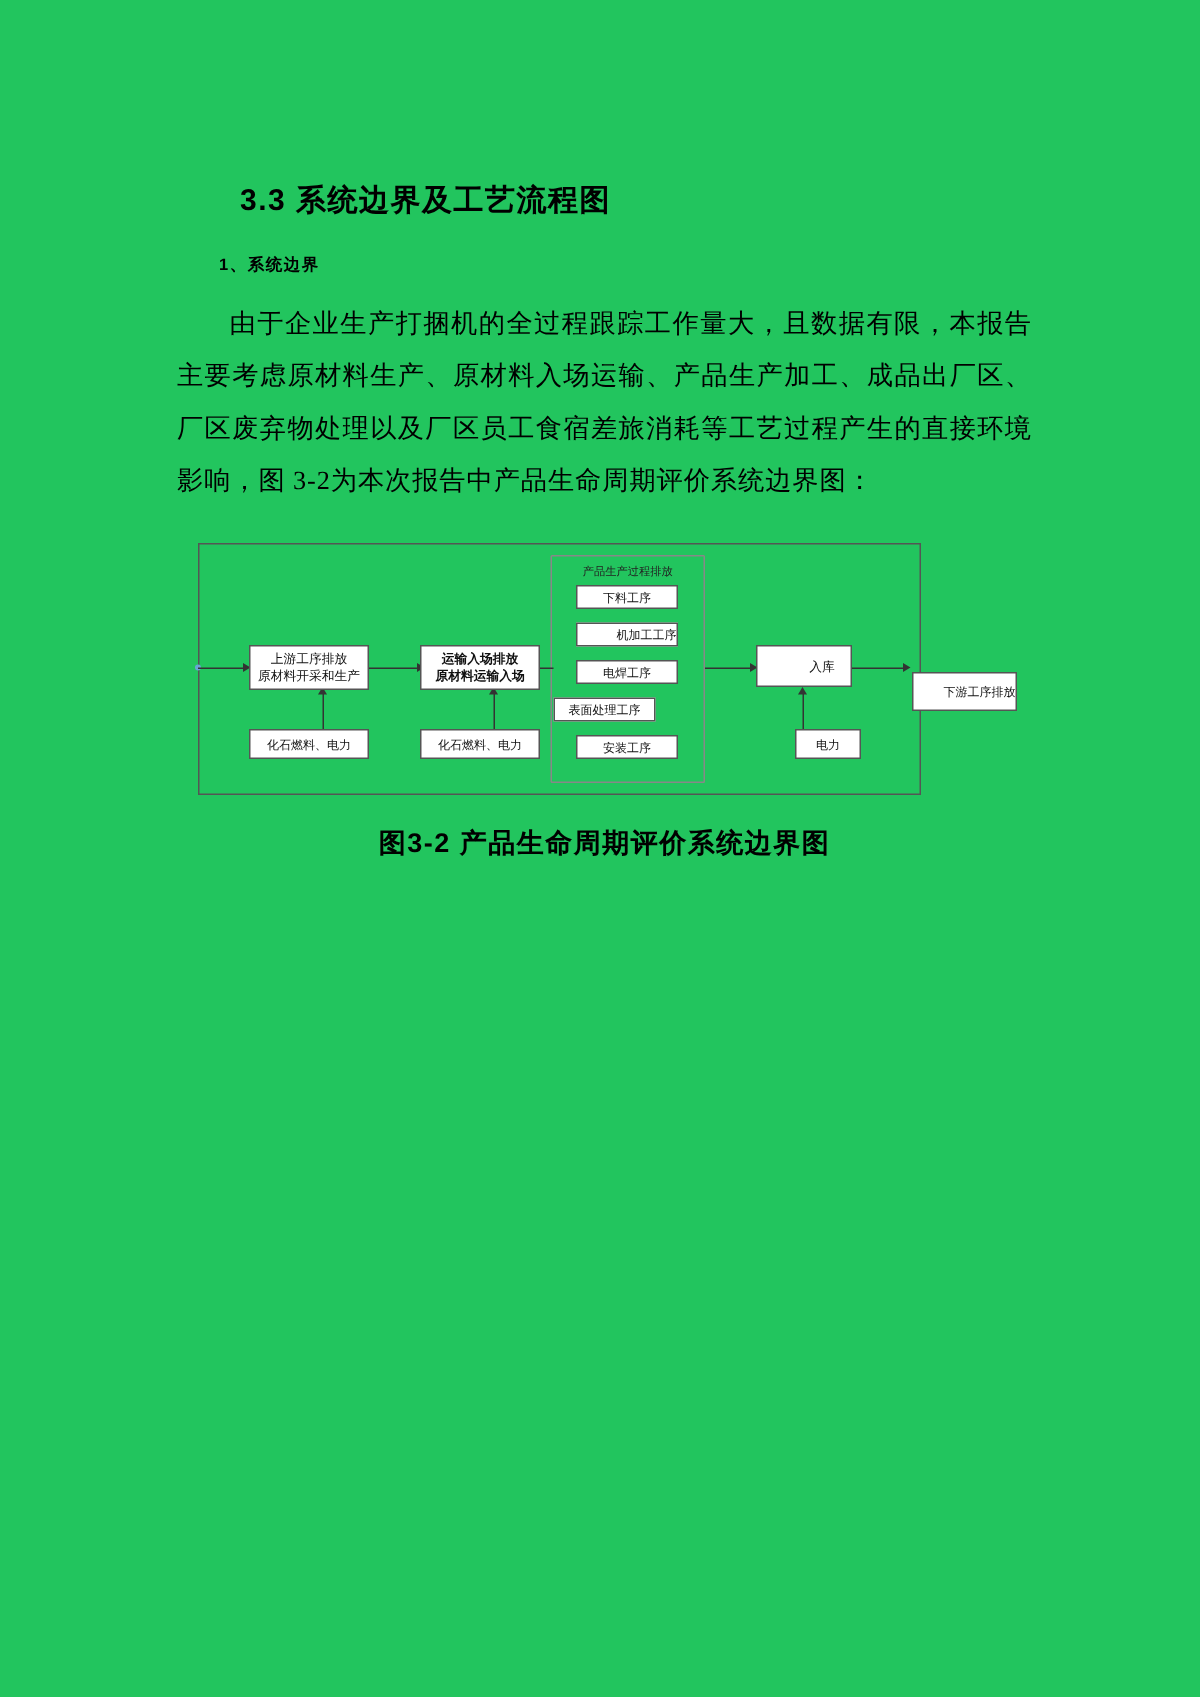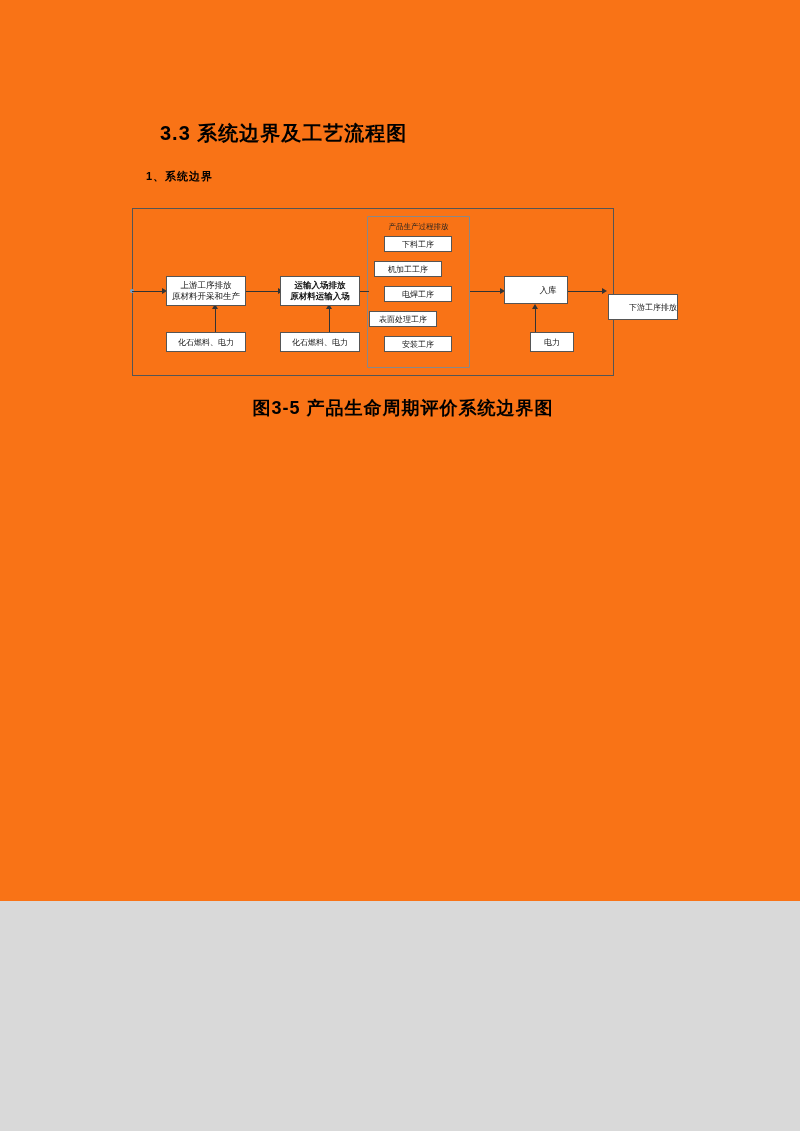--- a/index.html
+++ b/index.html
@@ -2,22 +2,22 @@
 <html><head>
 <meta charset="utf-8">
 <style>
   html, body {
     margin: 0;
     padding: 0;
     background: #d9d9d9;
   }
   .page {
     width: 800px;
-    height: 901px;
-    background: #f97316;
+    height: 1131px;
+    background: #22c55e;
     position: relative;
     margin: 0 auto;
     box-sizing: border-box;
     font-family: "Liberation Serif", serif;
     color: #000000;
     overflow: hidden;
   }
   .content {
     position: absolute;
     left: 118px;
@@ -152,20 +152,21 @@
   }
 </style>
 </head>
 <body>
 
 <div class="page">
   <div class="content">
 
     <h2 class="h2">3.3 系统边界及工艺流程图</h2>
     <h3 class="h3">1、系统边界</h3>
+    <p class="para">由于企业生产打捆机的全过程跟踪工作量大，且数据有限，本报告主要考虑原材料生产、原材料入场运输、产品生产加工、成品出厂区、厂区废弃物处理以及厂区员工食宿差旅消耗等工艺过程产生的直接环境影响，图 3-2为本次报告中产品生命周期评价系统边界图：</p>
 
     <div class="figure-wrap">
       <div class="diagram">
 
         <div class="outer-box"></div>
 
         <div class="inner-box"></div>
         <div class="inner-title">产品生产过程排放</div>
 
         <div class="dot" style="left:12px; top:83px;"></div>
@@ -206,21 +207,21 @@
           <span>化石燃料、电力</span>
         </div>
 
         <div class="node small" style="left:162px; top:126px; width:80px; height:20px;">
           <span>化石燃料、电力</span>
         </div>
 
         <div class="node small" style="left:266px; top:30px; width:68px; height:16px;">
           <span>下料工序</span>
         </div>
-        <div class="node small" style="left:256px; top:55px; width:68px; height:16px;">
+        <div class="node small" style="left:266px; top:55px; width:68px; height:16px;align-items:flex-end;">
           <span>机加工工序</span>
         </div>
         <div class="node small" style="left:266px; top:80px; width:68px; height:16px;">
           <span>电焊工序</span>
         </div>
         <div class="node small" style="left:251px; top:105px; width:68px; height:16px;">
           <span>表面处理工序</span>
         </div>
         <div class="node small" style="left:266px; top:130px; width:68px; height:16px;">
           <span>安装工序</span>
@@ -232,18 +233,18 @@
         <div class="node small" style="left:396px; top:126px; width:44px; height:20px;margin-left:16px;">
           <span>电力</span>
         </div>
 
         <div class="node small" style="left:490px; top:88px; width:70px; height:26px;align-items:flex-end;">
           <span>下游工序排放</span>
         </div>
 
       </div>
 
-      <div class="fig-caption">图3-5 产品生命周期评价系统边界图</div>
+      <div class="fig-caption">图3-2 产品生命周期评价系统边界图</div>
     </div>
 
   </div>
 
 </div>
 
 </body></html>

